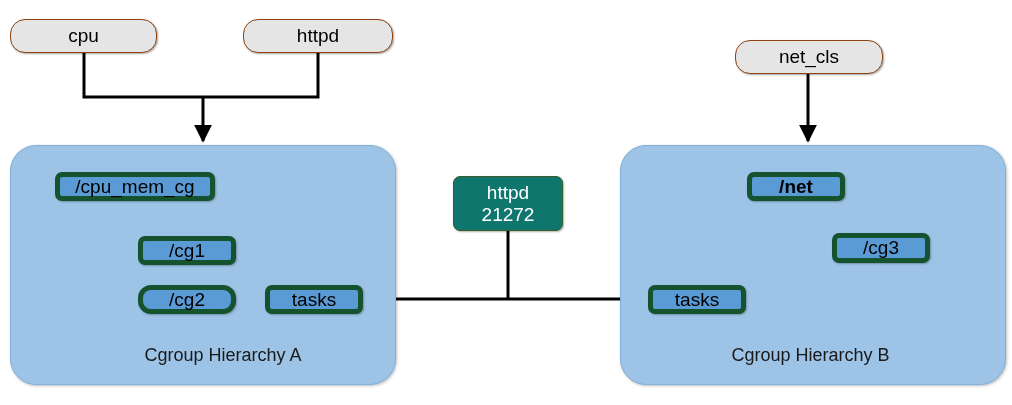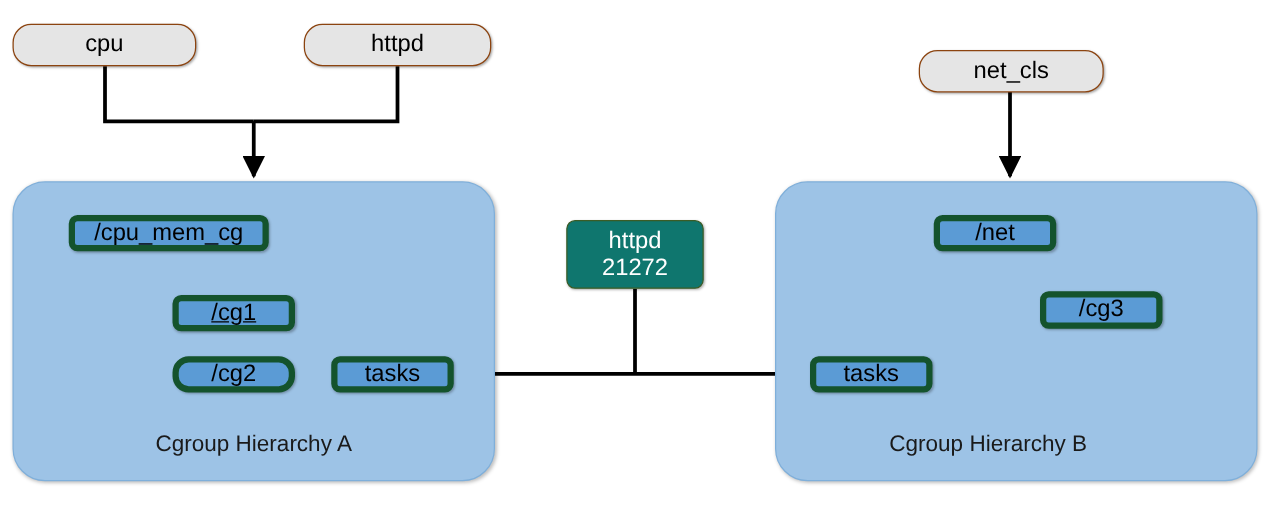--- a/index.html
+++ b/index.html
@@ -55,20 +55,21 @@
     box-shadow: 1px 1px 3px rgba(0,0,0,0.25);
   }
   .hier-label {
     position: absolute;
     left: 0;
     right: 0;
     text-align: center;
     font-size: 18px;
     color: #1a1a1a;
     z-index: 4;
+    padding-left: 20px;
   }
   
   .cg {
     background: #5B9BD5;
     border: 5px solid #14532d;
     border-radius: 7px;
     color: #000000;
     font-size: 19px;
     box-shadow: 1px 1px 2px rgba(0,0,0,0.28);
   }
@@ -132,33 +133,33 @@
   </div>
 
   <div class="node ctrl" style="left:735px; top:19px; width:148px; height:34px;margin-top:21px;">
     <span>net_cls</span>
   </div>
 
   <div class="node cg" style="left:55px; top:172px; width:160px; height:29px;">
     <span>/cpu_mem_cg</span>
   </div>
 
-  <div class="node cg" style="left:138px; top:236px; width:98px; height:29px;text-decoration:underline;">
+  <div class="node cg" style="left:138px; top:236px; width:98px; height:29px;">
     <span>/cg1</span>
   </div>
 
   <div class="node cg" style="left:138px; top:285px; width:98px; height:29px;border-radius:13px;">
     <span>/cg2</span>
   </div>
 
   <div class="node cg" style="left:265px; top:285px; width:98px; height:29px;">
     <span>tasks</span>
   </div>
 
-  <div class="node cg" style="left:747px; top:172px; width:98px; height:29px;">
+  <div class="node cg" style="left:747px; top:172px; width:98px; height:29px;font-weight:bold;">
     <span>/net</span>
   </div>
 
   <div class="node cg" style="left:832px; top:233px; width:98px; height:30px;text-align:right;">
     <span>/cg3</span>
   </div>
 
   <div class="node cg" style="left:648px; top:285px; width:98px; height:29px;">
     <span>tasks</span>
   </div>

